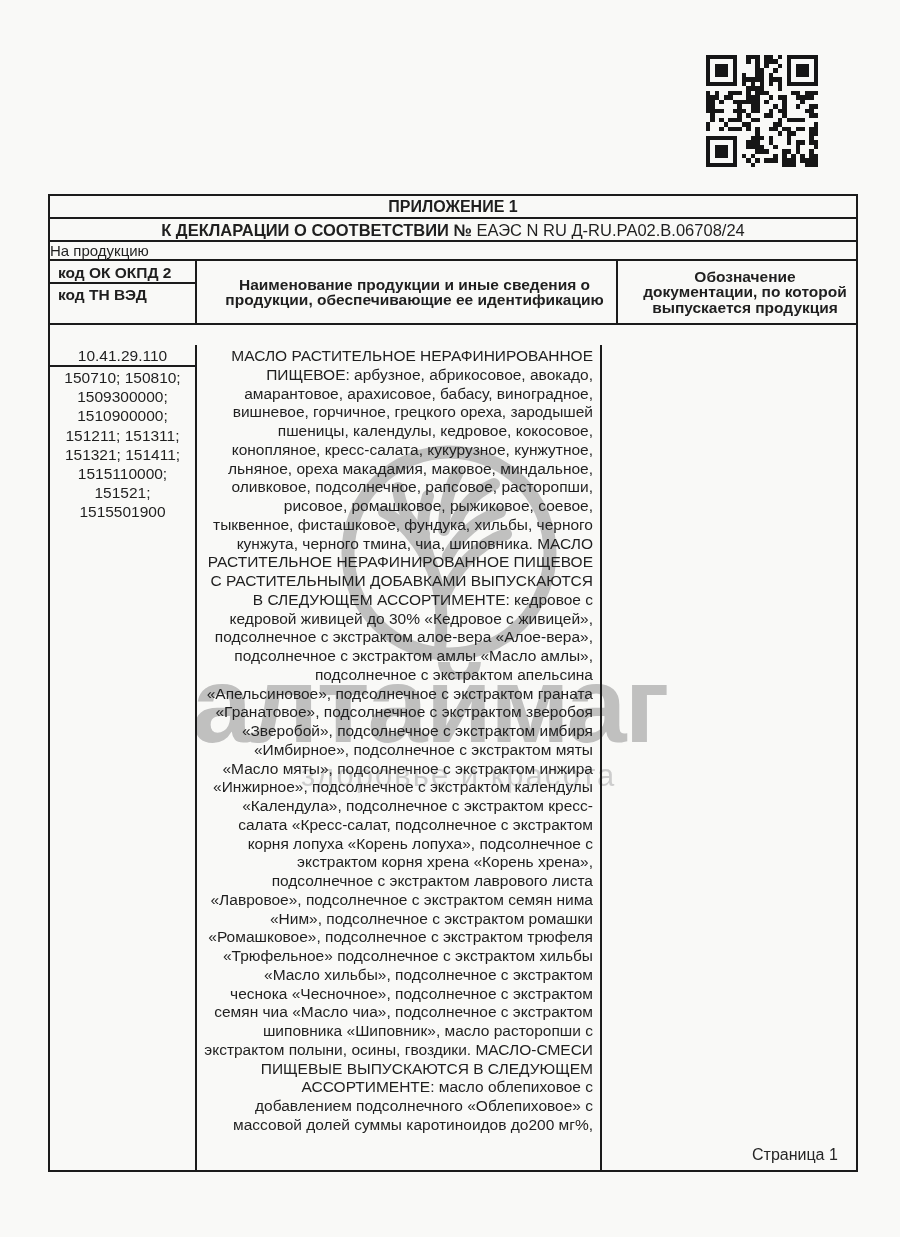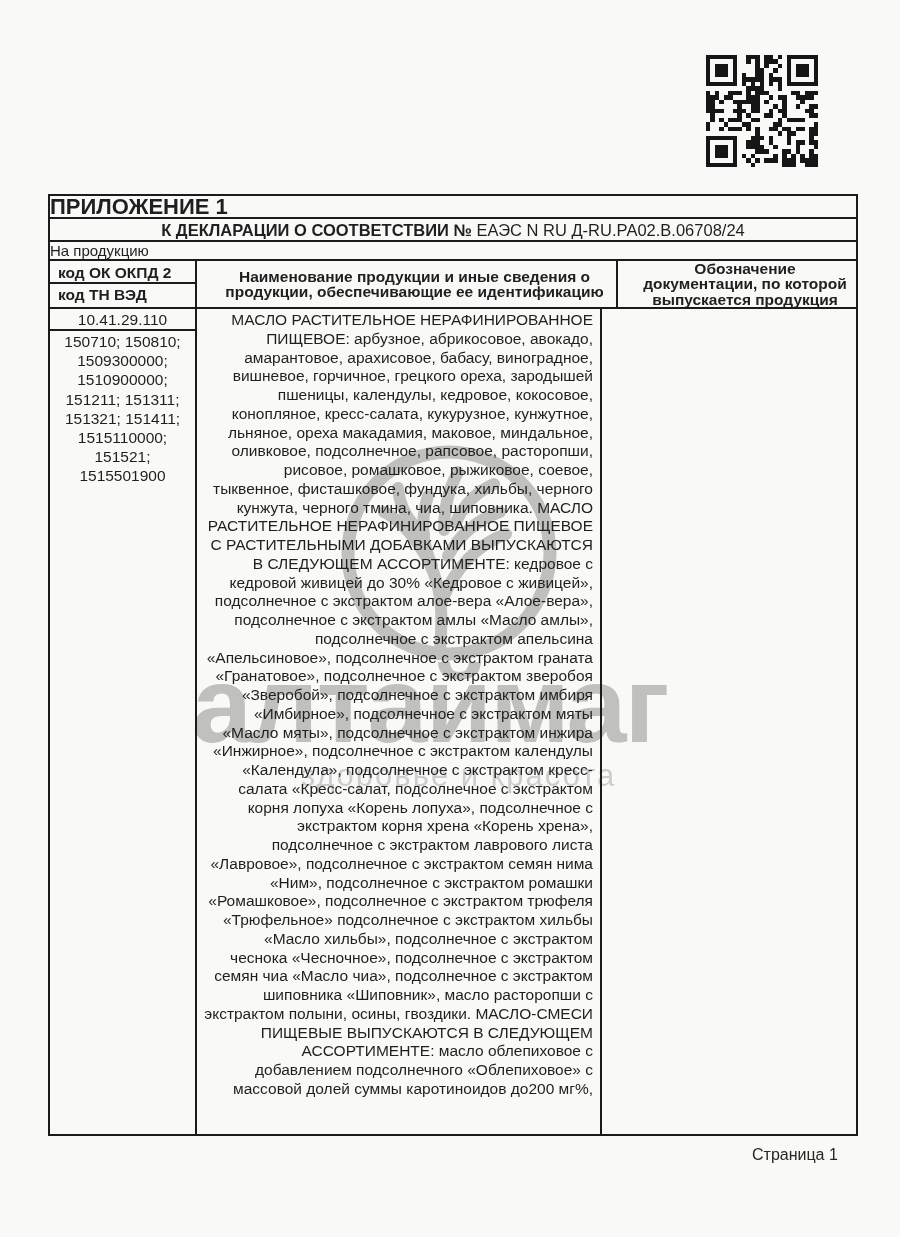--- a/index.html
+++ b/index.html
@@ -31,25 +31,25 @@
   .qr { position:absolute; left:706px; top:55px; width:112px; height:112px; z-index:3; }
 
   
   .tbl {
     position:absolute; left:48px; top:194px; width:810px; z-index:2;
     border:2px solid #1b1b1b;
     font-size:15.5px;
   }
   .row { border-bottom:2px solid #1b1b1b; }
   .row:last-child { border-bottom:none; }
-  .r-title   { height:23px; font-weight:bold; font-size:22px; line-height:22px; }
+  .r-title   { height:23px; text-align:center; font-weight:bold; font-size:16px; line-height:22px; }
   .r-decl    { height:23px; text-align:center; font-size:16.5px; line-height:22px; }
   .r-sub     { height:19px; text-align:left; font-size:15px;  line-height:18px; }
-  .r-head    { height:48px; display:flex; font-weight:bold; }
-  .r-body    { min-height:825px; display:flex; }
+  .r-head    { height:64px; display:flex; font-weight:bold; }
+  .r-body    { min-height:825px; display:flex;margin-top:20px; }
 
   .c1 { width:147px; border-right:2px solid #1b1b1b; flex:none; }
   .c2 { width:405px; border-right:2px solid #1b1b1b; flex:none; }
   .c3 { flex:1; }
 
   .hc1-top { height:23px; border-bottom:2px solid #1b1b1b; padding:3px 0 0 8px; line-height:18px; }
   .hc1-bot { height:21px; padding:2px 0 0 8px; line-height:18px; }
   .hc-center { display:flex; align-items:center; justify-content:center;
                text-align:center; line-height:15.5px; padding:0 6px;margin-left:16px; }
 

